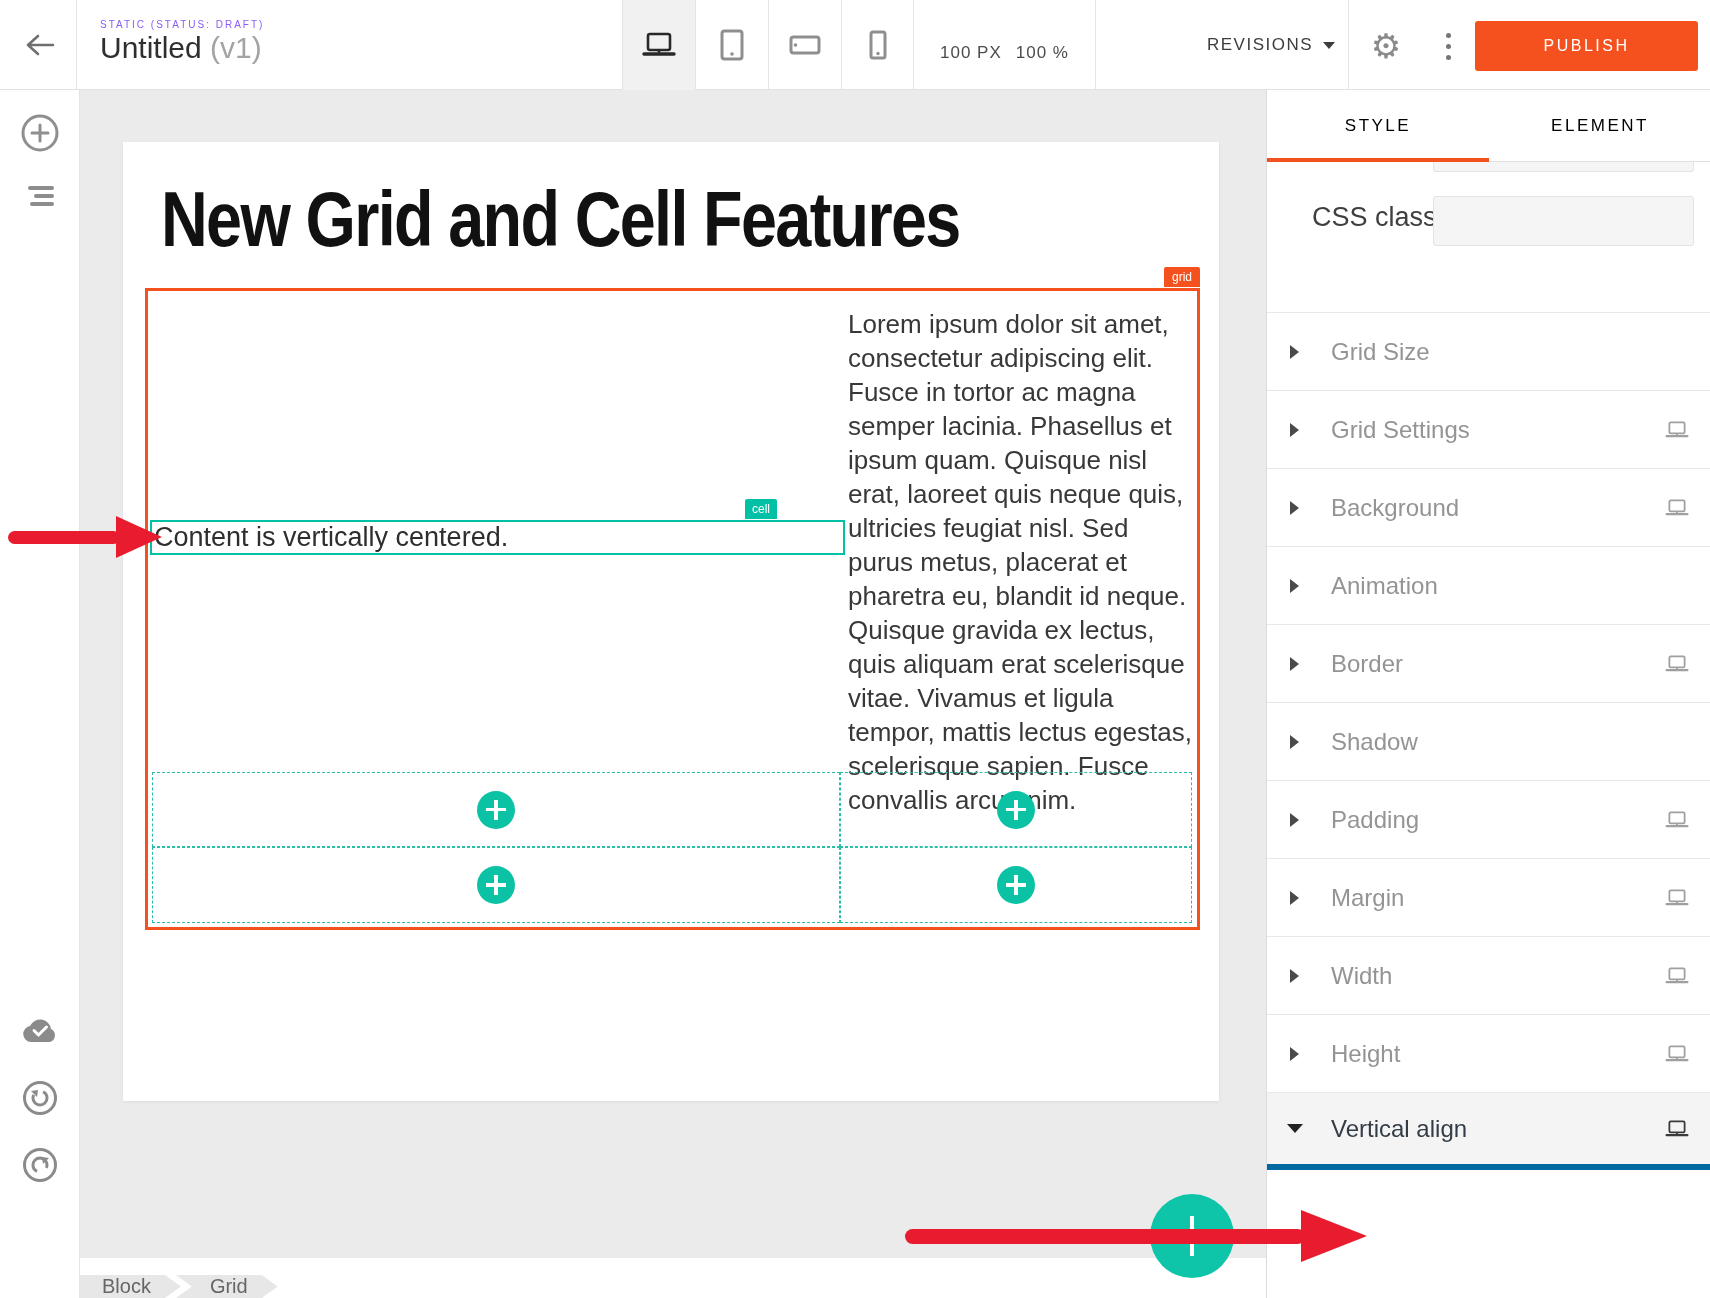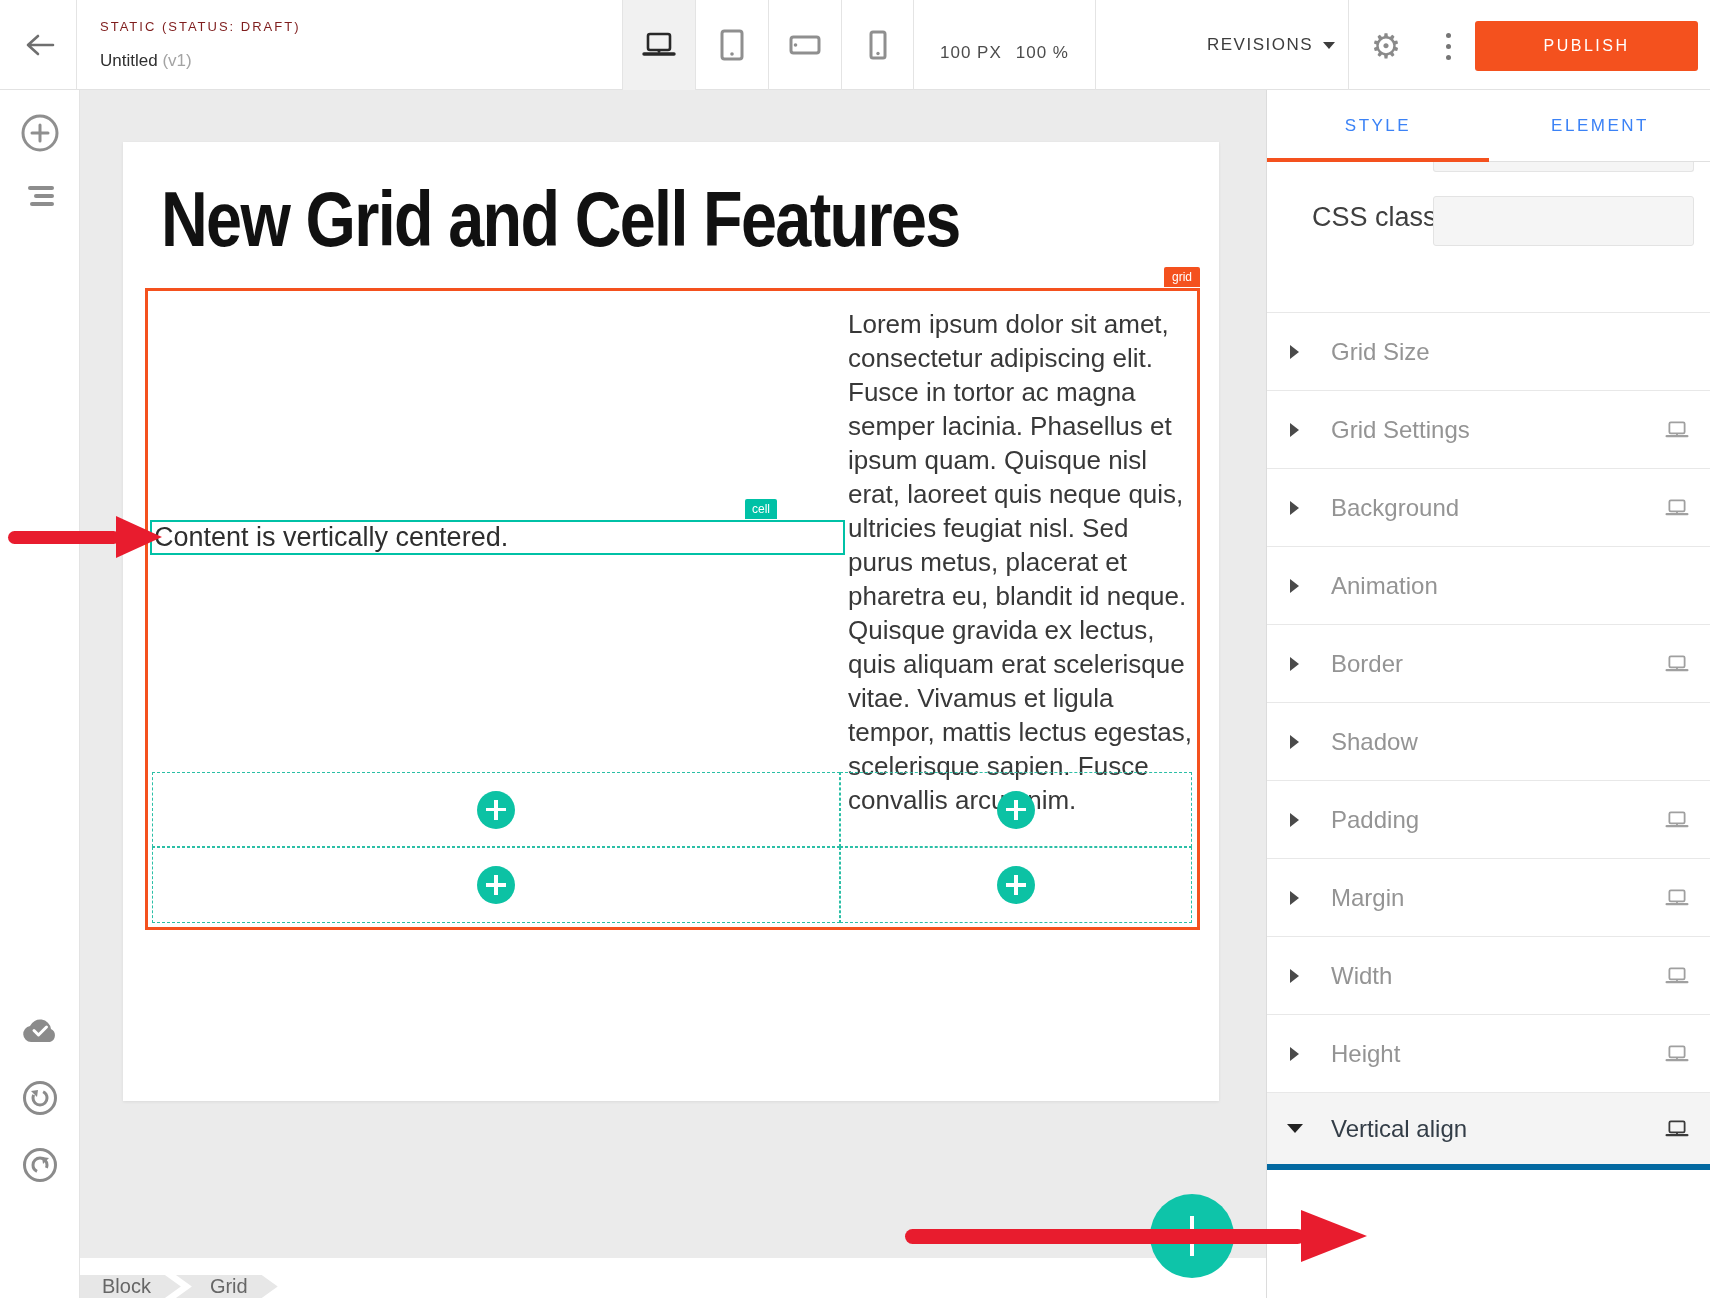--- a/index.html
+++ b/index.html
@@ -4,22 +4,22 @@
 <style>
   * { margin:0; padding:0; box-sizing:border-box; }
   html,body { width:1710px; height:1298px; overflow:hidden; }
   body { font-family:"Liberation Sans","DejaVu Sans",sans-serif; background:#ebebeb; position:relative; color:#3c3c3c; }
 
   
   .topbar { position:absolute; left:0; top:0; width:1710px; height:90px; background:#fff; border-bottom:1px solid #e2e2e2; z-index:20; }
   .tb-divider { position:absolute; top:0; width:1px; height:90px; background:#e4e4e4; }
   .back-btn { position:absolute; left:18px; top:25px; width:44px; height:40px; display:flex; align-items:center; justify-content:center; cursor:pointer; }
   .doc-info { position:absolute; left:100px; top:19px; }
-  .doc-status { font-size:13px; letter-spacing:2px; color:#7f1d1d; }
-  .doc-title-line { margin-top:17px; font-size:17px; color:#2f2f2f; }
+  .doc-status { font-size:10px; letter-spacing:2px; color:#8b5cf6; }
+  .doc-title-line { margin-top:1px; font-size:30px; color:#2f2f2f; }
   .doc-version { color:#a3a3a3; }
   .device-group { position:absolute; left:622px; top:0; height:90px; display:flex; }
   .device-tile { width:73px; height:90px; display:flex; align-items:center; justify-content:center; border-left:1px solid #e4e4e4; color:#8f8f8f; cursor:pointer; }
   .device-tile:last-child { border-right:1px solid #e4e4e4; }
   .device-tile.active { background:#f1f1f1; color:#282828; }
   .zoom-info { position:absolute; left:940px; top:8px; height:90px; display:flex; align-items:center; gap:14px; font-size:17px; color:#4c4c4c; letter-spacing:1px; }
   .revisions { position:absolute; left:1207px; top:0; height:90px; display:flex; align-items:center; gap:10px; font-size:17px; letter-spacing:1.5px; color:#3d3d3d; cursor:pointer; }
   .caret-down { width:0; height:0; border-left:6px solid transparent; border-right:6px solid transparent; border-top:7px solid #3d3d3d; }
   .gear-btn { position:absolute; left:1364px; top:24px; width:44px; height:44px; font-size:34px; color:#8a8a8a; display:flex; align-items:center; justify-content:center; cursor:pointer; }
   .kebab-btn { position:absolute; left:1436px; top:24px; width:24px; height:44px; display:flex; flex-direction:column; align-items:center; justify-content:center; gap:6px; cursor:pointer; }
@@ -50,21 +50,21 @@
   .plus-btn::after { top:50%; left:9px; height:3.5px; width:20px; margin-top:-1.75px; }
 
   
   .breadcrumb { position:absolute; left:0; bottom:0; height:40px; width:1186px; background:#fff; display:flex; align-items:flex-end; gap:9px; }
   .crumb { background:#e7e7e7; color:#666; font-size:20px; display:flex; align-items:center; padding:0 30px 0 22px; clip-path:polygon(0 0, calc(100% - 16px) 0, 100% 50%, calc(100% - 16px) 100%, 0 100%); cursor:pointer; }
   .crumb.notched { clip-path:polygon(0 0, calc(100% - 16px) 0, 100% 50%, calc(100% - 16px) 100%, 0 100%, 16px 50%); padding-left:34px; margin-left:-14px; }
 
   
   .sidebar { position:absolute; left:1266px; top:90px; width:444px; height:1208px; background:#fff; border-left:1px solid #dcdcdc; z-index:15; }
   .tabs { position:absolute; left:0; top:0; width:444px; height:72px; display:flex; border-bottom:1px solid #e0e0e0; }
-  .tab { flex:1; display:flex; align-items:center; justify-content:center; font-size:17px; letter-spacing:2.5px; color:#3b82f6; cursor:pointer; position:relative; }
+  .tab { flex:1; display:flex; align-items:center; justify-content:center; font-size:17px; letter-spacing:2.5px; color:#000000; cursor:pointer; position:relative; }
   .tab.active::after { content:""; position:absolute; left:0; right:0; bottom:-1px; height:4px; background:#f4511e; }
   .partial-input { position:absolute; left:166px; top:72px; width:261px; height:10px; background:#f5f5f5; border:1px solid #e4e4e4; border-top:none; border-radius:0 0 3px 3px; }
   .cssclass-label { position:absolute; left:45px; top:112px; font-size:27px; color:#3f3f3f; }
   .cssclass-input { position:absolute; left:166px; top:106px; width:261px; height:50px; background:#f5f5f5; border:1px solid #e3e3e3; border-radius:3px; font-size:18px; padding:0 10px; font-family:inherit; color:#333; }
 
   .sections { position:absolute; left:0; top:222px; width:444px; }
   .sec-row { position:relative; height:78px; border-top:1px solid #e8e8e8; display:flex; align-items:center; cursor:pointer; }
   .sec-row:last-child { border-bottom:6px solid #0369a1; background:#f4f4f4; }
   .sec-caret { position:absolute; left:23px; width:0; height:0; border-top:7px solid transparent; border-bottom:7px solid transparent; border-left:9px solid #4a4a4a; }
   .sec-row.expanded .sec-caret { border-left:8px solid transparent; border-right:8px solid transparent; border-top:9px solid #222; border-bottom:none; left:20px; }

